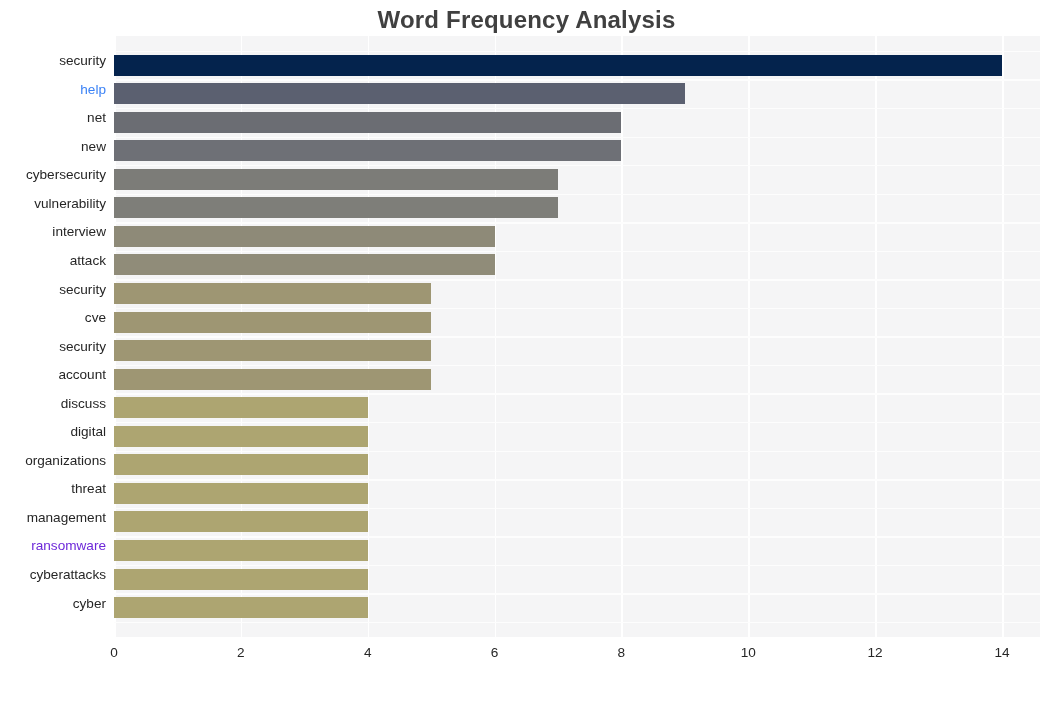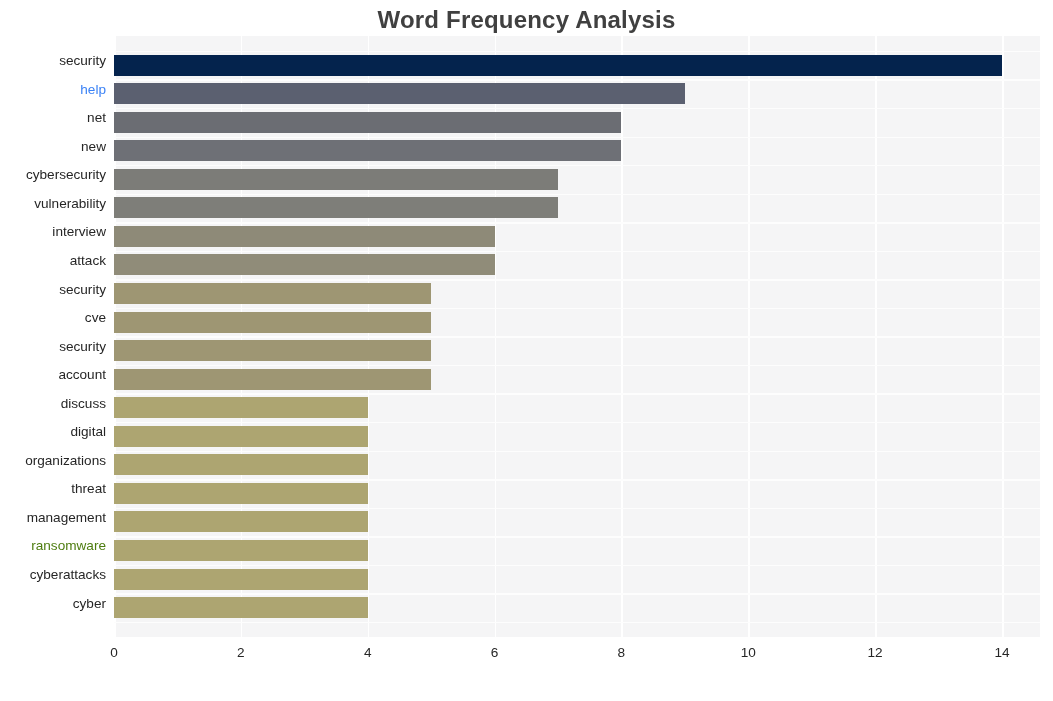--- a/index.html
+++ b/index.html
@@ -185,21 +185,21 @@
       <div class="ylabel" style="top: 220.98px; color: rgb(38, 38, 38);">attack</div>
       <div class="ylabel" style="top: 249.531px; color: rgb(38, 38, 38);">security</div>
       <div class="ylabel" style="top: 278.082px; color: rgb(38, 38, 38);">cve</div>
       <div class="ylabel" style="top: 306.633px; color: rgb(38, 38, 38);">security</div>
       <div class="ylabel" style="top: 335.184px; color: rgb(38, 38, 38);">account</div>
       <div class="ylabel" style="top: 363.735px; color: rgb(38, 38, 38);">discuss</div>
       <div class="ylabel" style="top: 392.286px; color: rgb(38, 38, 38);">digital</div>
       <div class="ylabel" style="top: 420.837px; color: rgb(38, 38, 38);">organizations</div>
       <div class="ylabel" style="top: 449.388px; color: rgb(38, 38, 38);">threat</div>
       <div class="ylabel" style="top: 477.939px; color: rgb(38, 38, 38);">management</div>
-      <div class="ylabel" style="top: 506.49px; color: #4d7c0f;">ransomware</div>
+      <div class="ylabel" style="top: 506.49px; color: #6d28d9;">ransomware</div>
       <div class="ylabel" style="top: 535.041px; color: rgb(38, 38, 38);">cyberattacks</div>
       <div class="ylabel" style="top: 563.592px; color: rgb(38, 38, 38);">cyber</div>
     </div>
 
   <div class="xticks" id="xticks">
       <div class="xtick" style="left: 0px; color: rgb(38, 38, 38);">0</div>
       <div class="xtick" style="left: 126.849px; color: rgb(38, 38, 38);">2</div>
       <div class="xtick" style="left: 253.699px; color: rgb(38, 38, 38);">4</div>
       <div class="xtick" style="left: 380.548px; color: rgb(38, 38, 38);">6</div>
       <div class="xtick" style="left: 507.397px; color: rgb(38, 38, 38);">8</div>

